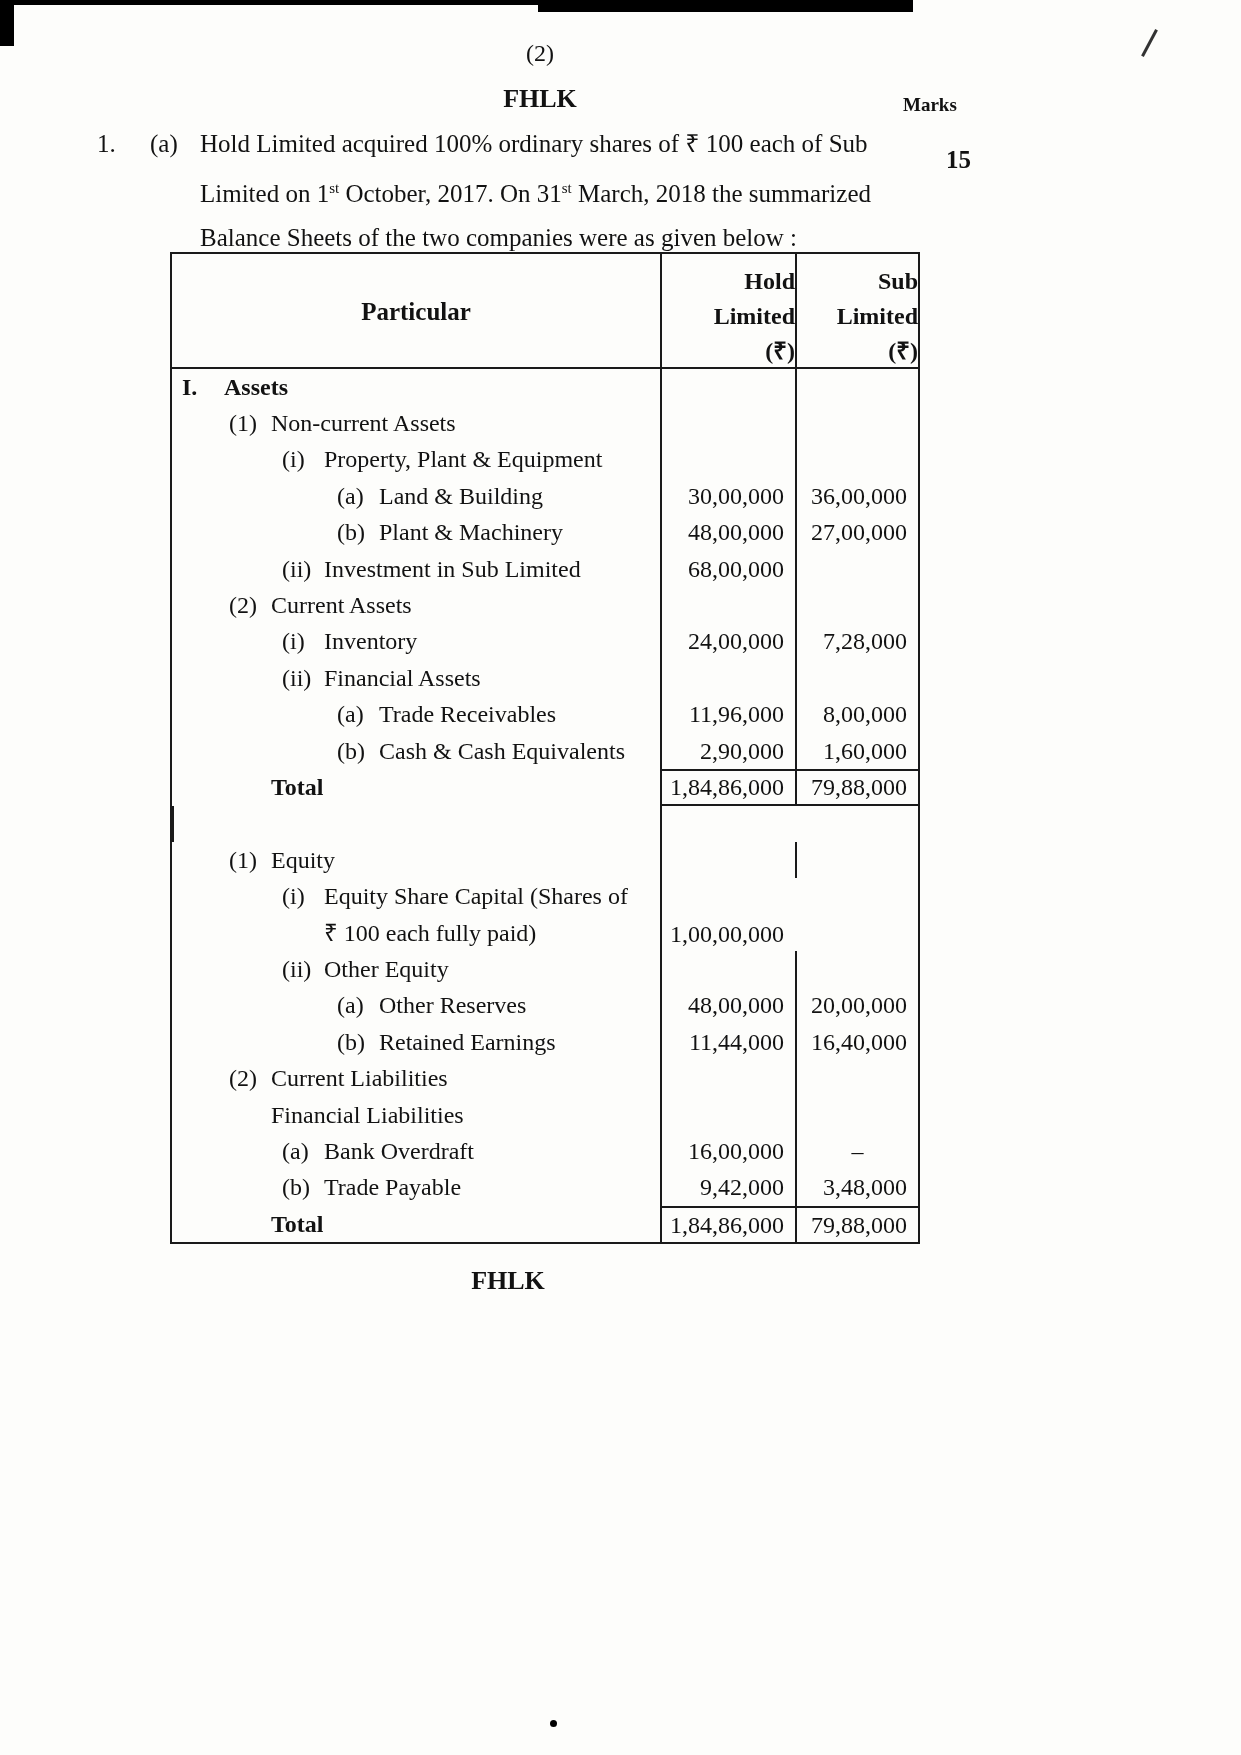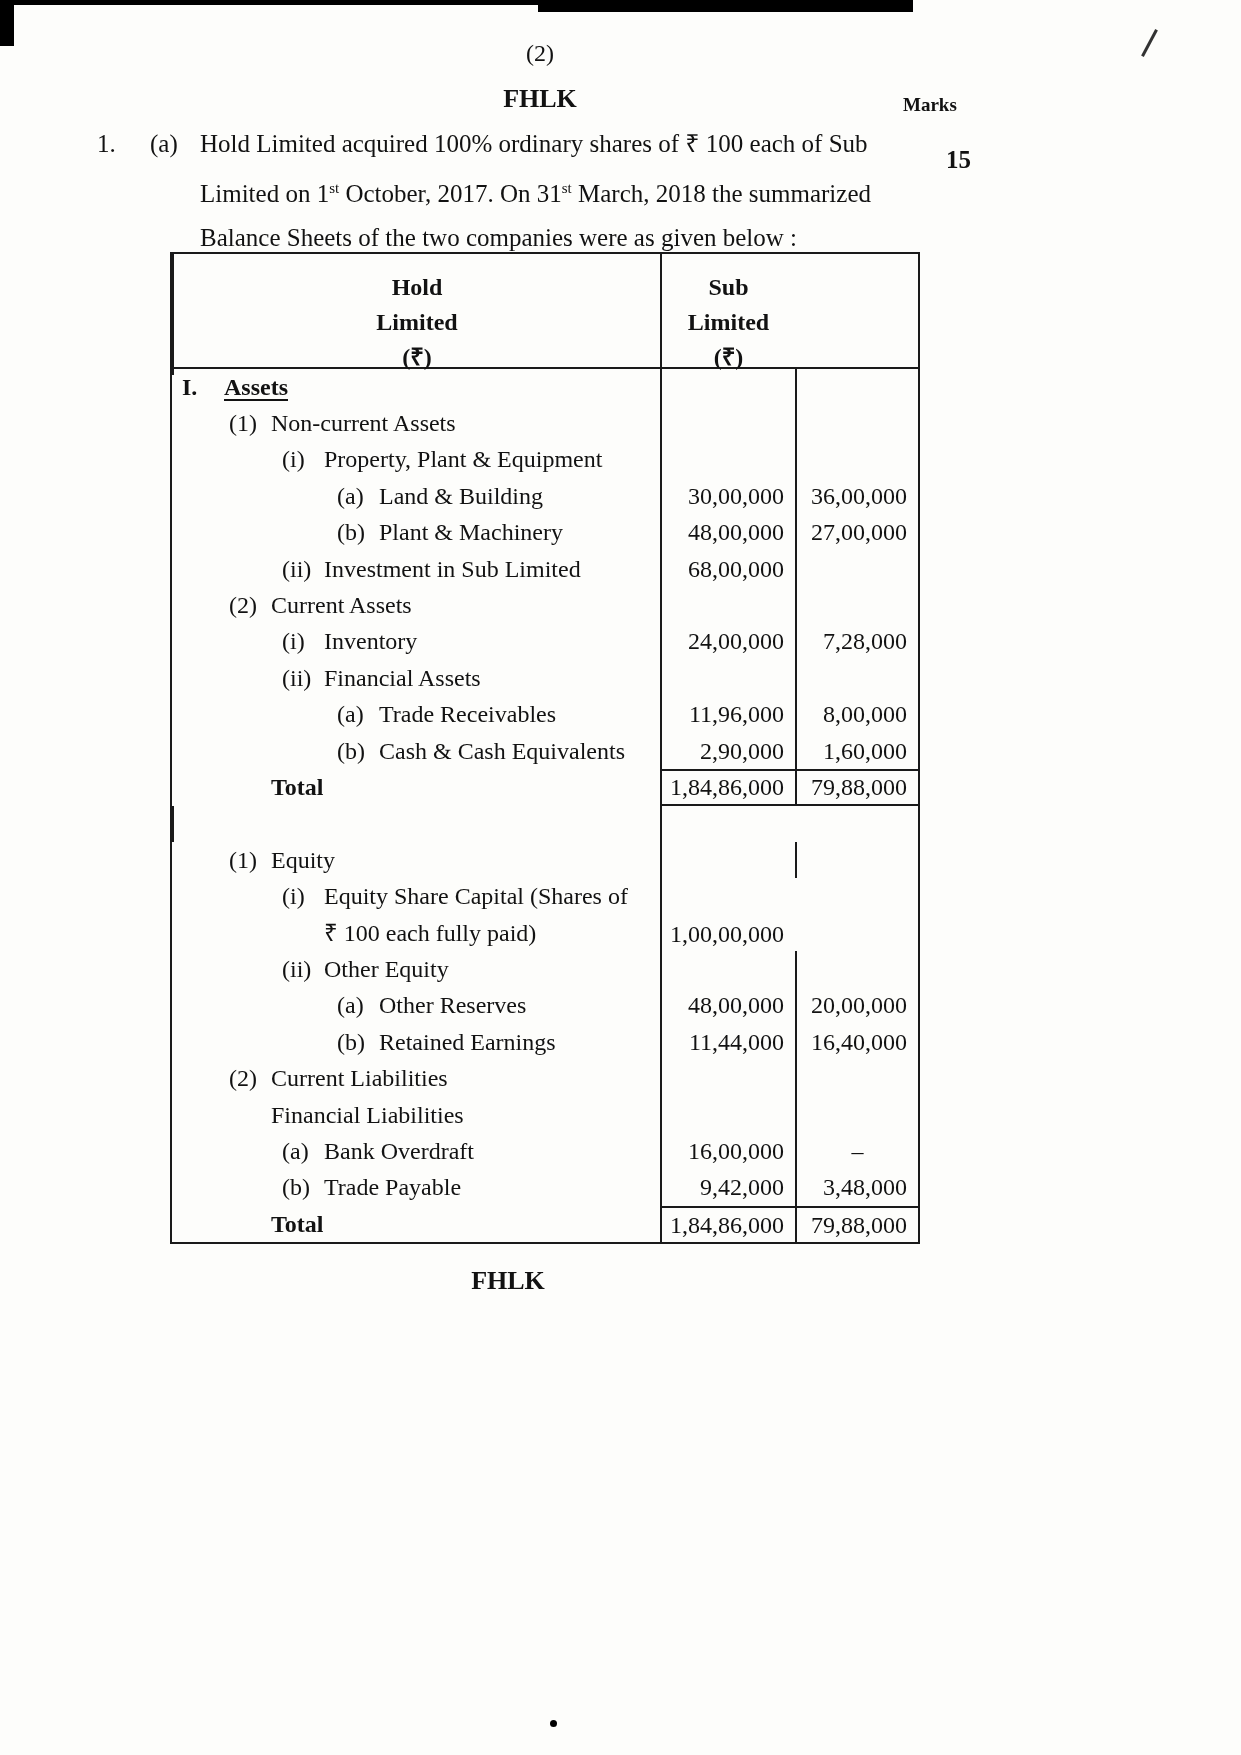--- a/index.html
+++ b/index.html
@@ -47,21 +47,21 @@
     font-size: 24px;
   }
   .thead {
     display: grid;
     grid-template-columns: 1fr 135px 123px;
     height: 115px;
     border-bottom: 2px solid #1a1a1a;
     font-weight: bold;
   }
   .th-part { display: flex; align-items: center; justify-content: center; font-size: 25px; }
-  .th-col { border-left: 2px solid #1a1a1a; text-align: center; padding-top: 16px; line-height: 35px; font-size: 24px; }
+  .th-col { border-left: 2px solid #1a1a1a; text-align: right; padding-top: 10px; line-height: 35px; font-size: 24px; }
 
   .trow {
     display: grid;
     grid-template-columns: 1fr 135px 123px;
     height: 36.4px;
   }
   .trow.double { height: 72.8px; }
   .cell.part { display: flex; align-items: center; }
   .trow.double .cell.part { align-items: flex-start; line-height: 36.4px; }
   .num { flex: 0 0 42px; }
@@ -70,21 +70,21 @@
   .ind2 .cell.part { padding-left: 110px; }
   .ind3 .cell.part { padding-left: 165px; }
   .cell.val {
     display: flex; align-items: center; justify-content: flex-end;
     border-left: 2px solid #1a1a1a;
     padding-right: 11px;
   }
   .cell.val.center { justify-content: center; padding-right: 0; }
   .trow.double .cell.val { align-items: flex-end; padding-bottom: 3px; }
   .section .num, .section .lab { font-weight: bold; }
-  .section .lab { text-decoration: underline; text-underline-offset: 4px; }
+  .section .lab { text-underline-offset: 4px; }
   .total .lab { font-weight: bold; }
   .total .cell.val { font-weight: normal; border-top: 2px solid #1a1a1a; border-bottom: 2px solid #1a1a1a; }
   .trow.total.last .cell.val { border-bottom: none; }
 
   .footer-code { position: absolute; left: 0; top: 1266px; width: 1016px; text-align: center; font-size: 26px; font-weight: bold; }
 </style>
 </head>
 <body>
 
 <div class="page">
@@ -105,20 +105,21 @@
     <div class="qtext">
       <div>Hold Limited acquired 100% ordinary shares of ₹ 100 each of Sub</div>
       <div><span>Limited on 1</span><sup>st</sup><span> October, 2017. On 31</span><sup>st</sup><span> March, 2018 the summarized</span></div>
       <div>Balance Sheets of the two companies were as given below :</div>
     </div>
     <div class="marks-value">15</div>
   </div>
 
   <div class="bs-table">
     <div class="thead">
+      <div class="th-part">Particular</div>
       <div class="th-col">
         <div>Hold</div>
         <div>Limited</div>
         <div>(₹)</div>
       </div>
       <div class="th-col">
         <div>Sub</div>
         <div>Limited</div>
         <div>(₹)</div>
       </div>

